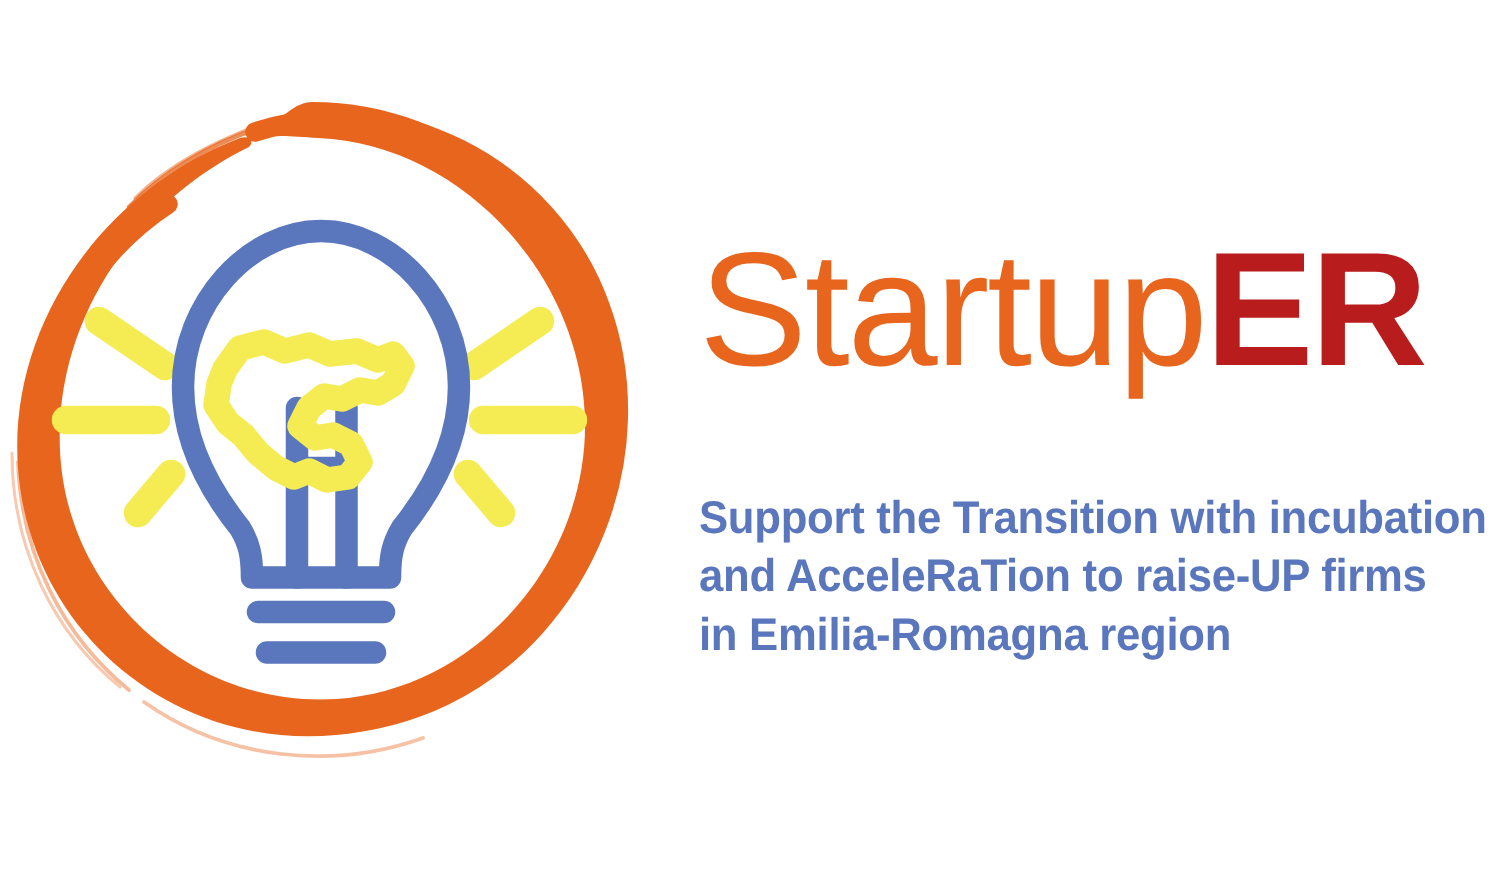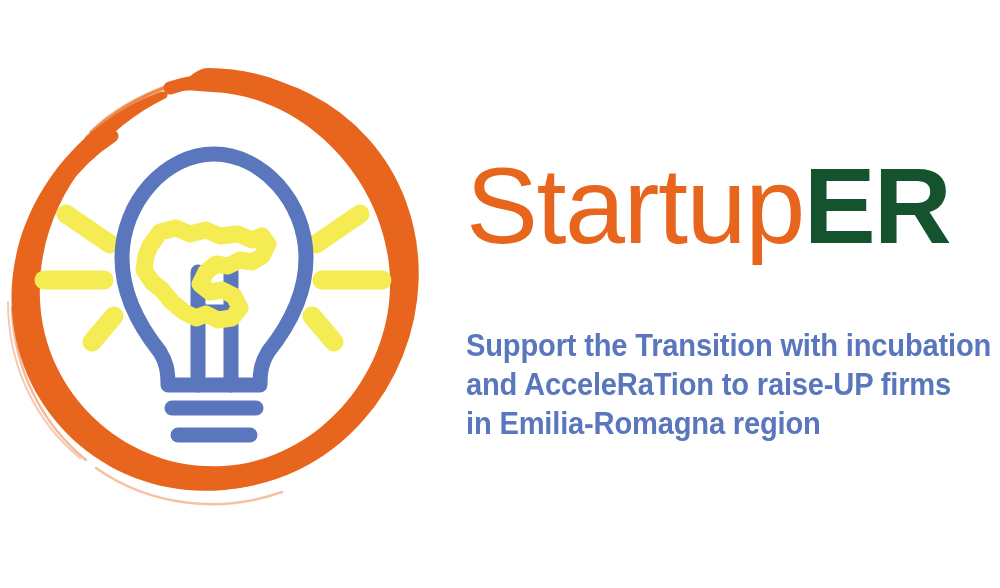--- a/index.html
+++ b/index.html
@@ -186,21 +186,21 @@
           L 146 216
           Z"></path>
       </g>
 
     </svg>
   </div>
 
   <div id="text-block">
 
     <div id="wordmark">
-      <span class="wm-light" style="color:#E8651E;">Startup</span><span class="wm-bold" style="color:#14532d;">ER</span>
+      <span class="wm-light" style="color:#E8651E;">Startup</span><span class="wm-bold" style="color:#b91c1c;">ER</span>
     </div>
 
     <div id="tagline">
       <div class="tag-line" style="color:#5A76BC;">Support the Transition with incubation</div>
       <div class="tag-line" style="color:#5A76BC;">and AcceleRaTion to raise-UP firms</div>
       <div class="tag-line" style="color:#5A76BC;">in Emilia-Romagna region</div>
     </div>
 
   </div>
 

